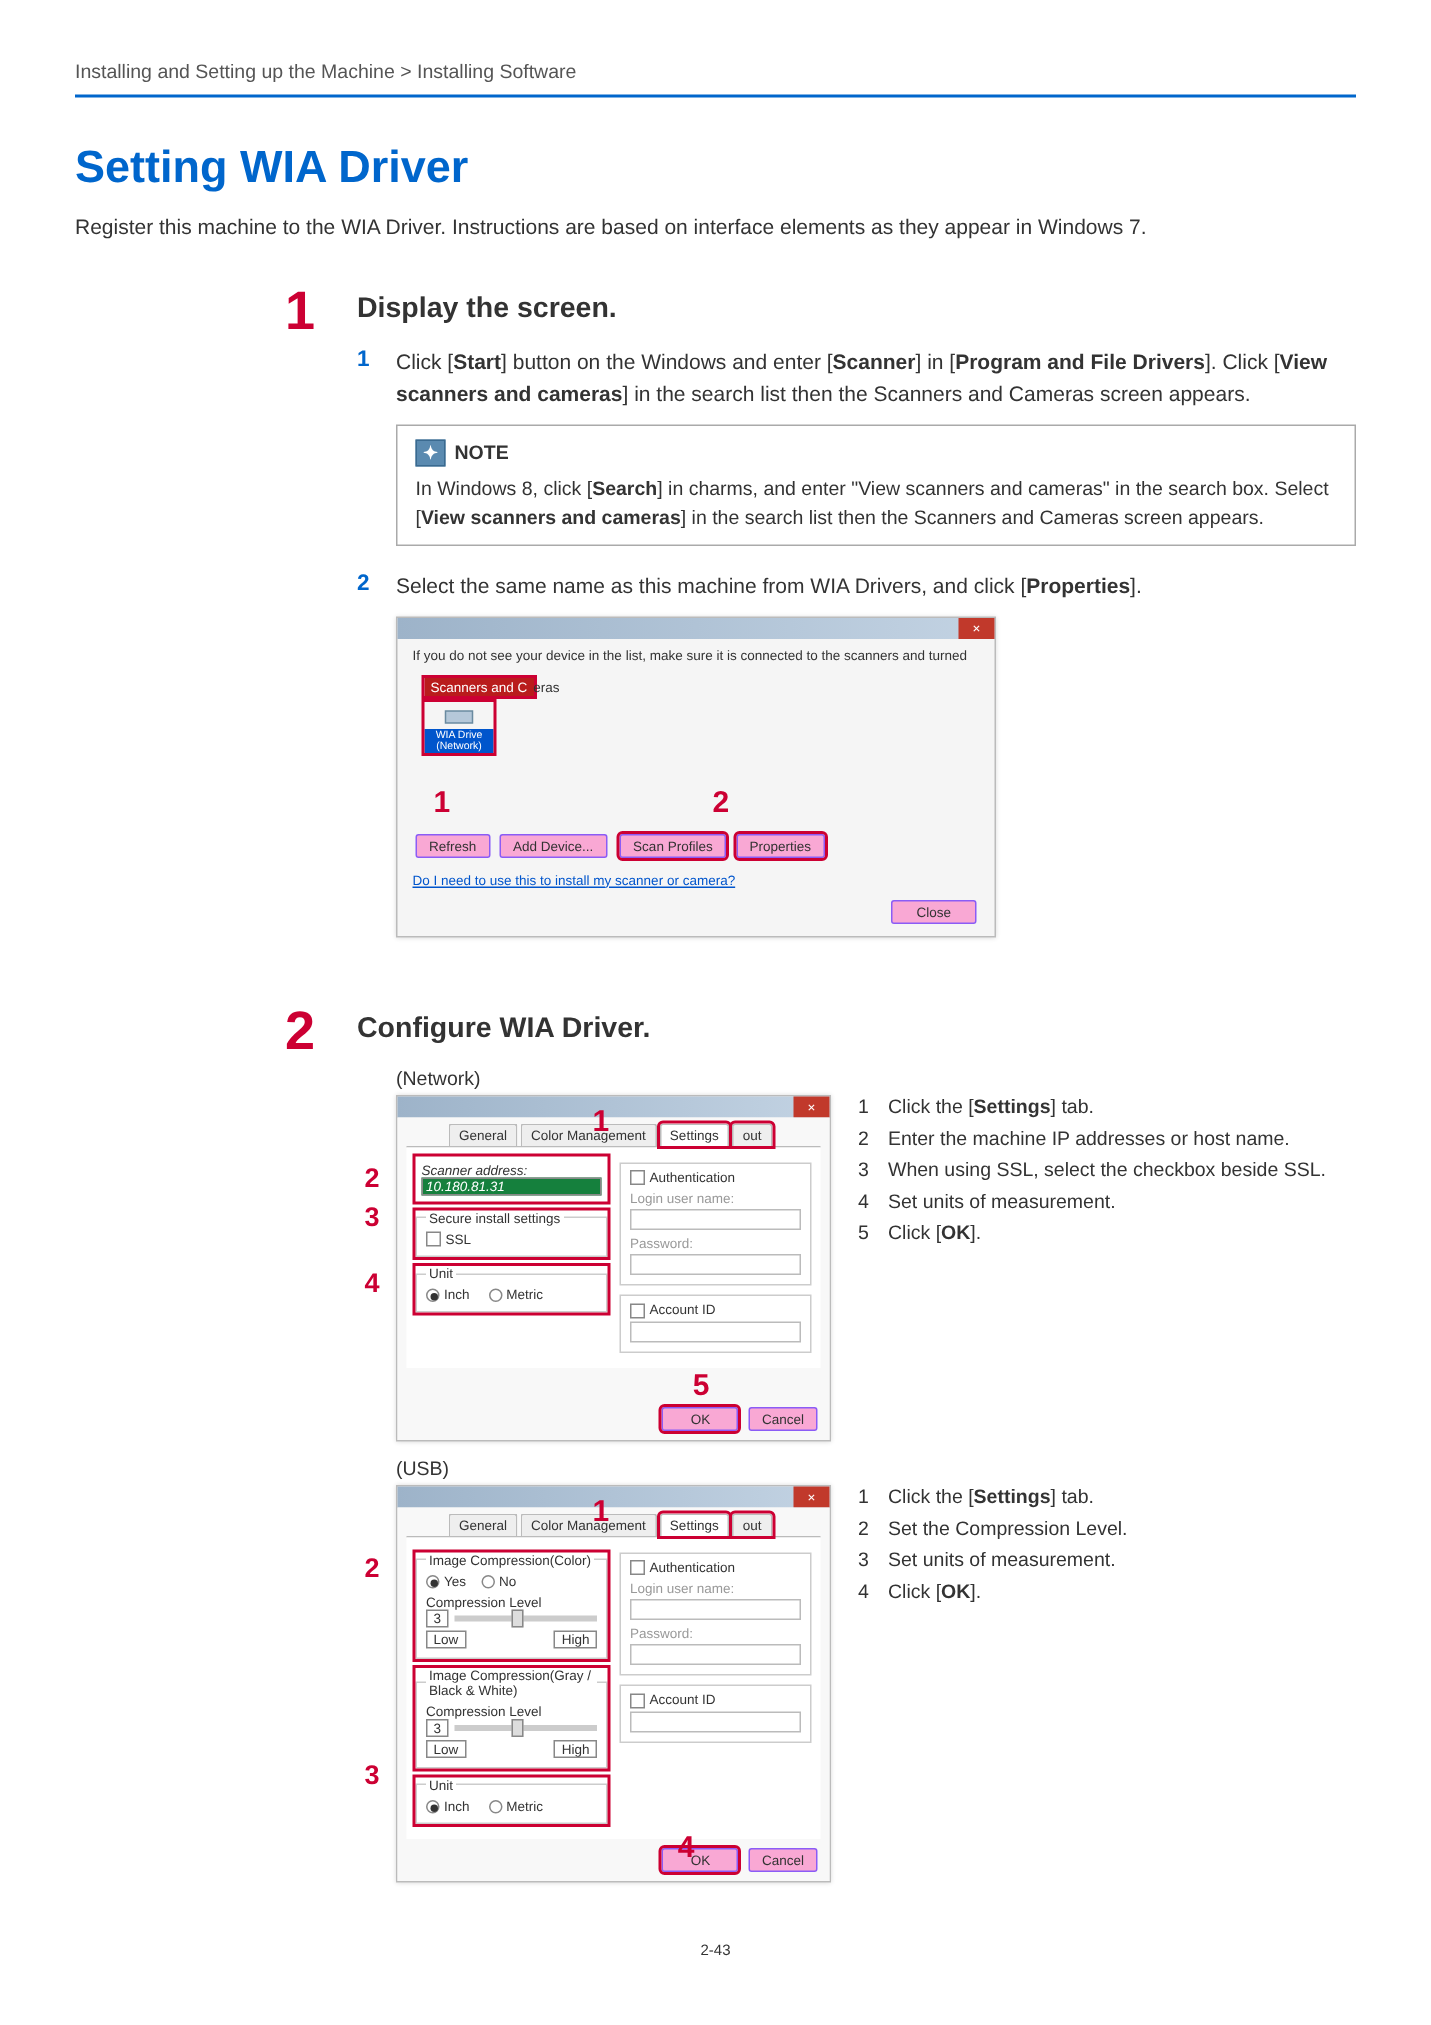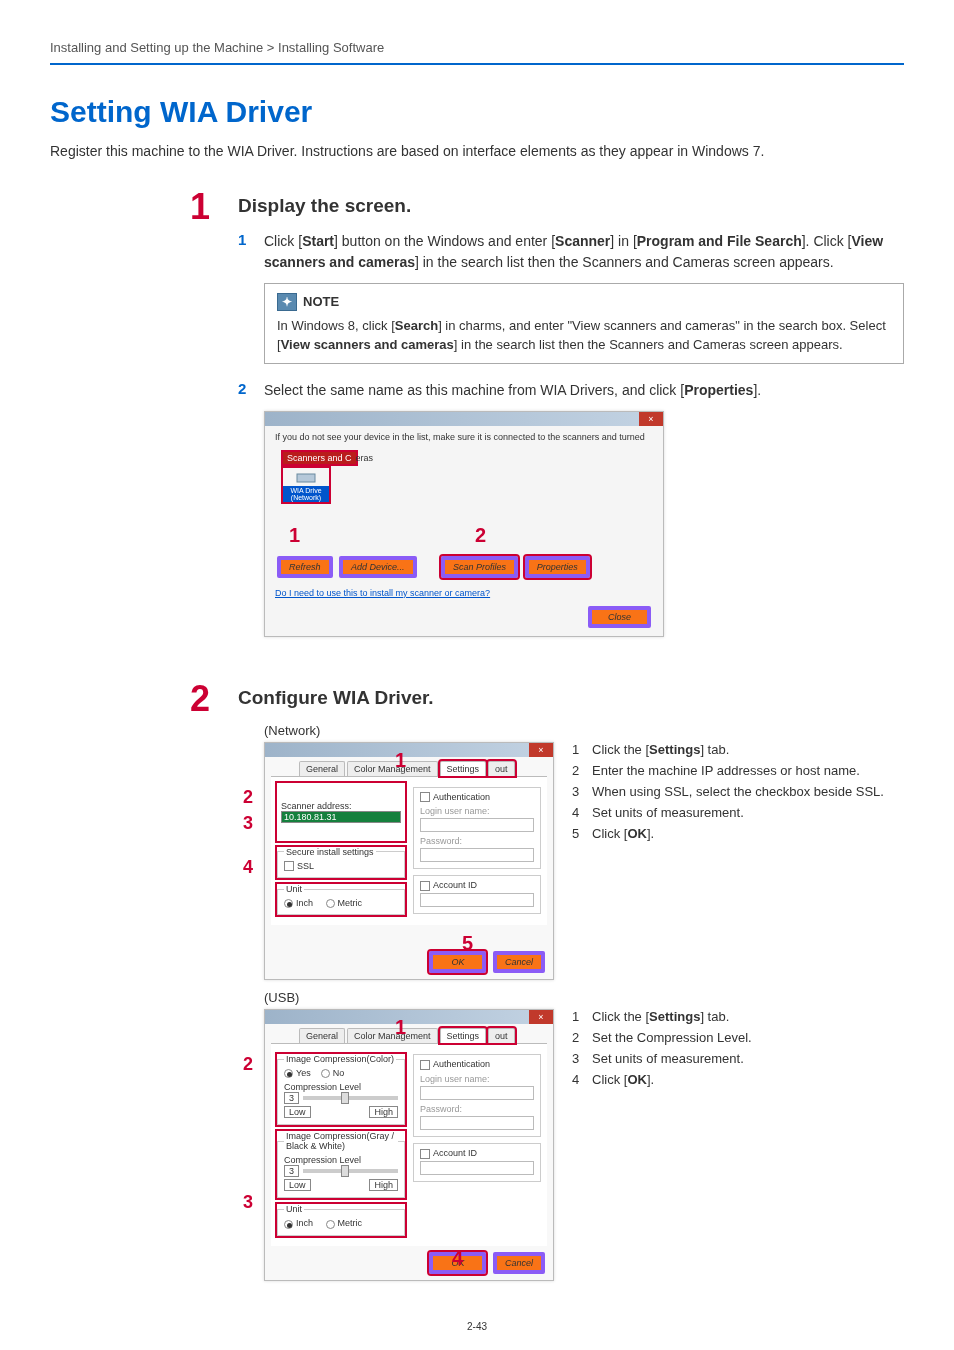--- a/index.html
+++ b/index.html
@@ -109,27 +109,26 @@
     position: absolute; right: 0; top:0;
     width: 24px; height: 14px;
     background: #c1392b;
     color: #fff;
     text-align: center;
     font-size: 9px;
     line-height: 14px;
   }
   .btn {
     display: inline-block;
-    border: 4px solid #8b5cf6;
-    background: #f97316;
+    border: 1px solid #8b5cf6;
+    background: #f9a8d4;
     padding: 2px 8px;
     font-size: 9px;
     border-radius: 2px;
     margin: 2px;
-    font-style: italic;
   }
   .btn.hl { outline: 2px solid #cc0033; }
   .link-text { color: #0055cc; text-decoration: underline; font-size: 9px; }
   .callout {
     position: absolute;
     font-family: Arial Black, Arial, sans-serif;
     font-size: 20px;
     font-weight: 900;
     color: #cc0033;
   }
@@ -182,21 +181,21 @@
 <p class="intro">Register this machine to the WIA Driver. Instructions are based on interface elements as they appear in Windows 7.</p>
 
 <div class="big-step">
   <div class="big-num">1</div>
   <div class="big-step-body">
     <div class="big-step-title">Display the screen.</div>
 
     <div class="substep">
       <div class="sub-num blue">1</div>
       <div class="sub-body">
-        <span>Click [</span><b>Start</b><span>] button on the Windows and enter [</span><b>Scanner</b><span>] in [</span><b>Program and File Search</b><span>]. Click [</span><b>View scanners and cameras</b><span>] in the search list then the Scanners and Cameras screen appears.</span>
+        <span>Click [</span><b>Start</b><span>] button on the Windows and enter [</span><b>Scanner</b><span>] in [</span><b>Program and File Drivers</b><span>]. Click [</span><b>View scanners and cameras</b><span>] in the search list then the Scanners and Cameras screen appears.</span>
       </div>
     </div>
 
     <div class="note-box">
       <div class="note-header">
         <span class="note-icon">✦</span>
         <span>NOTE</span>
       </div>
       <div>
         <span>In Windows 8, click [</span><b>Search</b><span>] in charms, and enter "View scanners and cameras" in the search box. Select [</span><b>View scanners and cameras</b><span>] in the search list then the Scanners and Cameras screen appears.</span>
@@ -228,21 +227,21 @@
             <div style="background:#0055cc; color:#fff; font-size:7px; padding:1px 2px;">
               <span>WIA Drive</span><br><span>(Network)</span>
             </div>
           </div>
           <span class="callout" style="left:14px; top:76px;">1</span>
           <span class="callout" style="left:200px; top:76px;">2</span>
         </div>
         <div style="text-align:left; margin-top:6px;">
           <span class="btn">Refresh</span>
           <span class="btn">Add Device...</span>
-          <span class="btn hl" style="margin-left:20px;">Scan Profiles</span>
+          <span class="btn hl" style="margin-left:4px;">Scan Profiles</span>
           <span class="btn hl">Properties</span>
         </div>
         <div style="margin-top:8px;"><a class="link-text">Do I need to use this to install my scanner or camera?</a></div>
         <div style="text-align:right; margin-top:6px;">
           <span class="btn" style="padding:2px 16px;">Close</span>
         </div>
       </div>
     </div>
 
   </div>
@@ -268,21 +267,21 @@
           <span class="callout" style="top:-8px; left:130px;">1</span>
           <span class="callout" style="bottom:24px; right:80px;">5</span>
           <div class="tab-row">
             <div class="tab">General</div>
             <div class="tab">Color Management</div>
             <div class="tab active" style="outline:2px solid #cc0033;">Settings</div>
             <div class="tab" style="outline:2px solid #cc0033;">out</div>
           </div>
           <div style="display:flex; gap:8px; background:#fff; padding:6px;">
             <div style="flex:1;">
-              <div style="outline:2px solid #cc0033; padding:18px 4px;">
+              <div style="outline:2px solid #cc0033; padding:4px 4px;font-style:italic;">
                 <div>Scanner address:</div>
                 <div style="border:1px solid #888; background:#15803d; color:#fff; padding:0 2px;">10.180.81.31</div>
               </div>
               <fieldset style="outline:2px solid #cc0033; margin-top:6px;">
                 <legend>Secure install settings</legend>
                 <span class="chk"></span><span>SSL</span>
               </fieldset>
               <fieldset style="outline:2px solid #cc0033; margin-top:6px;">
                 <legend>Unit</legend>
                 <span class="radio checked"></span><span>Inch</span>

